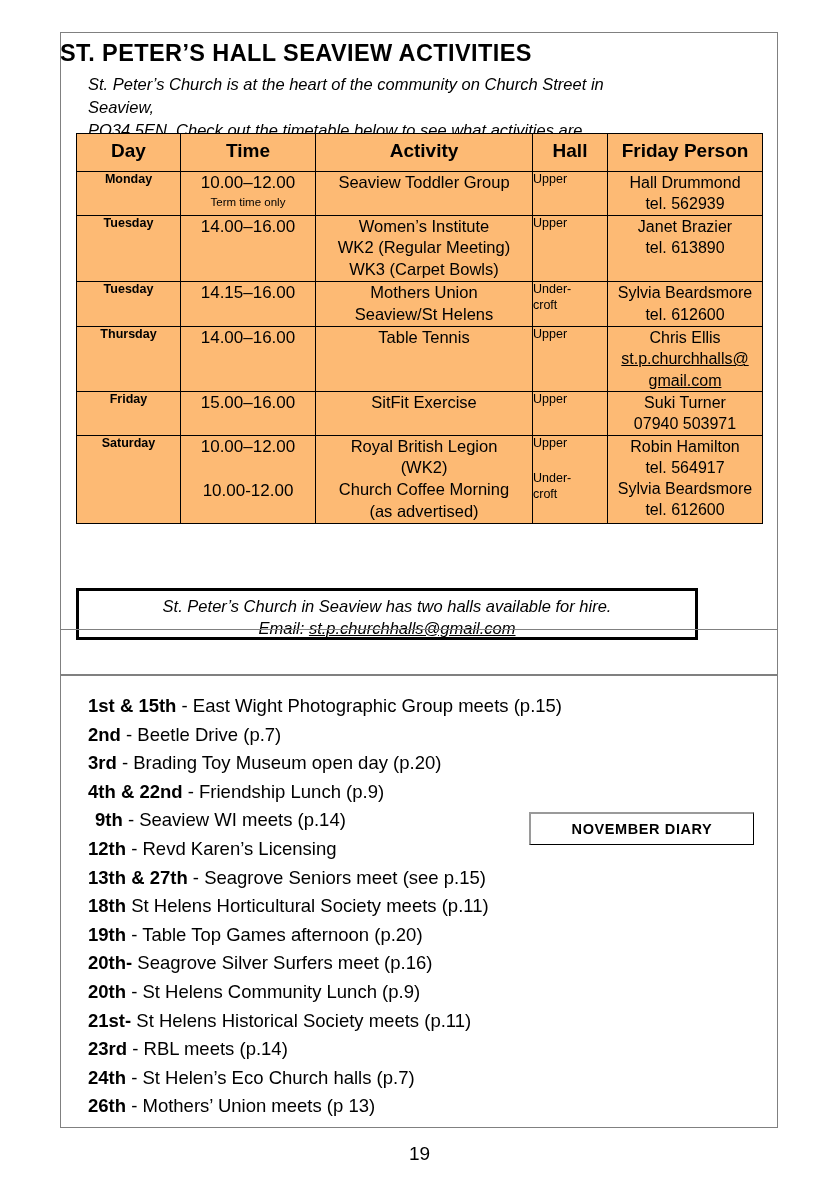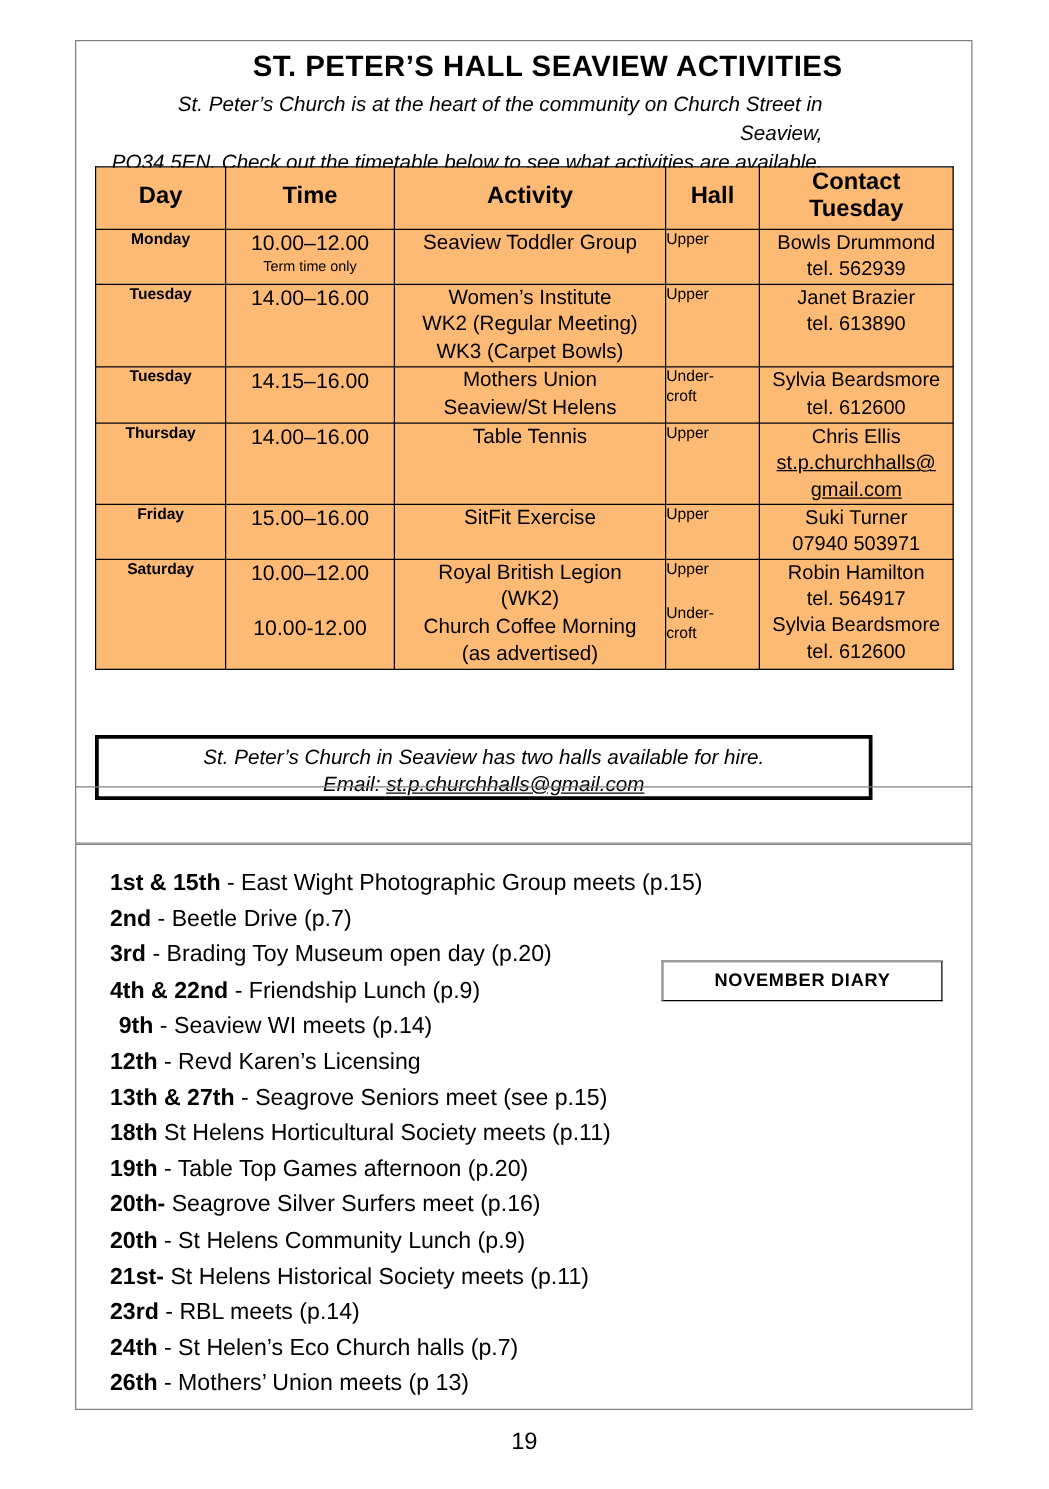--- a/index.html
+++ b/index.html
@@ -37,34 +37,34 @@
     box-sizing: border-box;
     background: #ffffff;
   }
 
   
   #header-block {
     position: absolute;
     left: 60px;
     top: 40px;
     width: 614px;
-    text-align: right;
+    text-align: left;
   }
   .doc-title {
     font-size: 23.5px;
     font-weight: bold;
     letter-spacing: 0.4px;
     margin: 0 0 6px 0;
     line-height: 1.15;
   }
   .doc-subtitle {
     font-style: italic;
     font-size: 16.5px;
     line-height: 1.38;
-    padding: 0 16px;
+    padding: 0 28px;
     margin: 0;
   }
 
   
   #activities-table {
     position: absolute;
     left: 76px;
     top: 133px;
     width: 686px;
     border-collapse: collapse;
@@ -186,21 +186,21 @@
   }
   #diary-list .diary-date {
     font-weight: bold;
   }
   #diary-list .indent-1 { padding-left: 7px; }
 
   
   #november-diary-box {
     position: absolute;
     left: 529px;
-    top: 768px;
+    top: 812px;
     width: 225px;
     height: 33px;
     background: #ffffff;
     border: 1px solid #000000;
     border-top: 2px solid #9a9a9a;
     border-left: 2px solid #9a9a9a;
     box-sizing: border-box;
     text-align: center;
     font-size: 14.5px;
     font-weight: bold;
@@ -239,39 +239,39 @@
       <col class="col-act">
       <col class="col-hall">
       <col class="col-cont">
   </colgroup>
   <thead>
     <tr>
       <th>Day</th>
       <th>Time</th>
       <th>Activity</th>
       <th>Hall</th>
-      <th>Contact Tuesday</th>
+      <th>Friday Person</th>
     </tr>
   </thead>
   <tbody>
 
     <tr class="shaded">
       <td class="cell-day">Monday</td>
       <td class="cell-time">
         <span>10.00–12.00</span>
         <span class="sub">Term time only</span>
       </td>
       <td class="cell-act">
         <div>Seaview Toddler Group</div>
       </td>
       <td class="cell-hall">
         <span>Upper</span>
       </td>
       <td class="cell-cont">
-        <div>Bowls Drummond</div>
+        <div>Hall Drummond</div>
         <div>tel. 562939</div>
       </td>
     </tr>
 
     <tr>
       <td class="cell-day">Tuesday</td>
       <td class="cell-time">
         <span>14.00–16.00</span>
       </td>
       <td class="cell-act">

